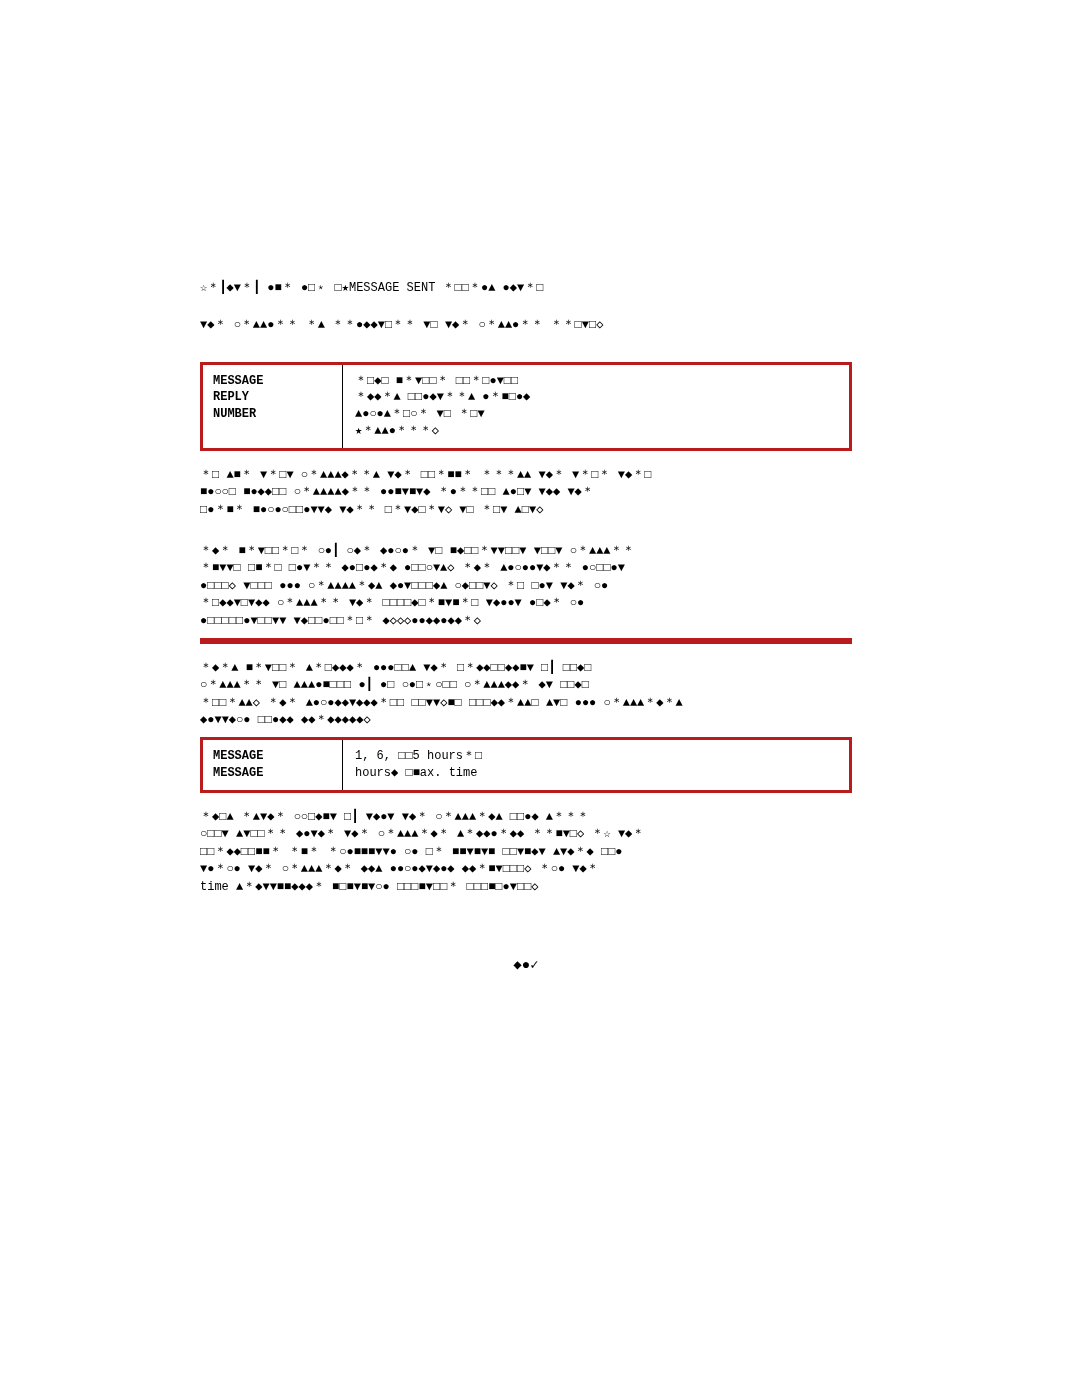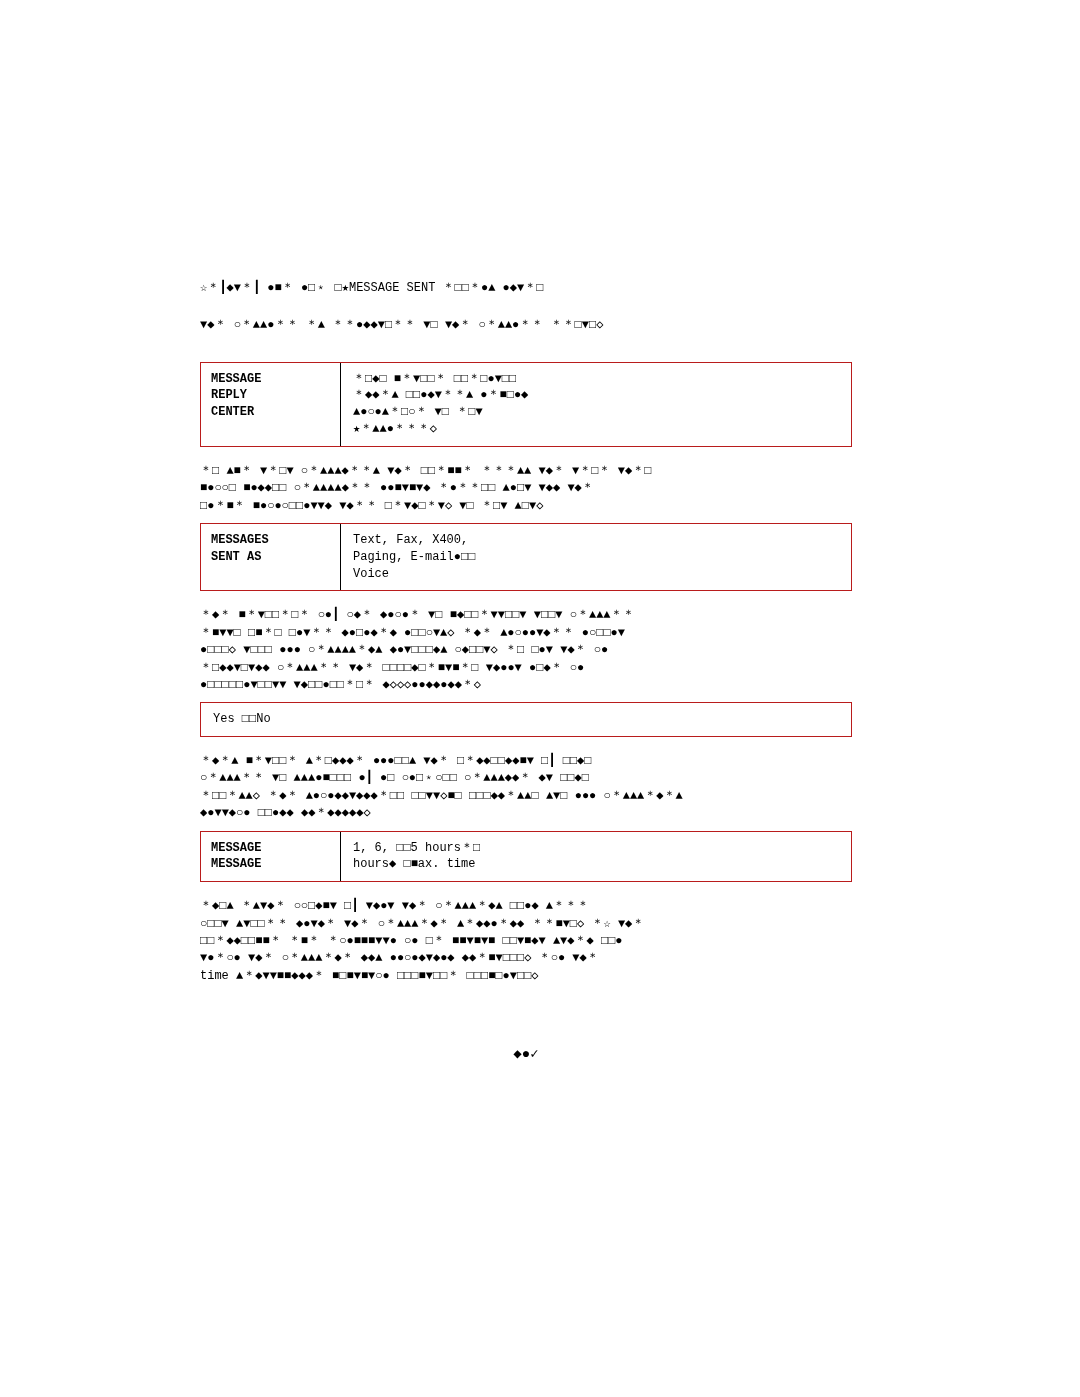--- a/index.html
+++ b/index.html
@@ -32,21 +32,21 @@
       font-family: 'Courier New', Courier, monospace;
     }
 
     .content-section {
       margin-bottom: 10px;
     }
 
     .table-row {
       display: flex;
       margin-bottom: 0;
-      border: 1px solid #b91c1c;
+      border: 3px solid #b91c1c;
     }
 
     .table-label {
       width: 140px;
       min-width: 140px;
       padding: 8px 10px;
       border-right: 1px solid #000;
       font-size: 12px;
       font-weight: bold;
       font-family: 'Courier New', Courier, monospace;
@@ -88,60 +88,46 @@
     <div class="header-line">☆＊┃◆▼＊┃ ●■＊ ●□﹡ □★MESSAGE SENT ＊□□＊●▲ ●◆▼＊□</div>
     <div class="header-line">▼◆＊ ○＊▲▲●＊＊ ＊▲ ＊＊●◆◆▼□＊＊ ▼□ ▼◆＊ ○＊▲▲●＊＊ ＊＊□▼□◇</div>
   </div>
 
   <div class="spacer"></div>
 
   <div class="table-row">
     <div class="table-label">
       <span>MESSAGE</span><br>
       <span>REPLY</span><br>
-      <span>CENTER</span>
+      <span>NUMBER</span>
     </div>
     <div class="table-value">
       <span>＊□◆□ ■＊▼□□＊ □□＊□●▼□□</span><br>
       <span>＊◆◆＊▲ □□●◆▼＊＊▲ ●＊■□●◆</span><br>
       <span>▲●○●▲＊□○＊ ▼□ ＊□▼</span><br>
       <span>★＊▲▲●＊＊＊◇</span>
     </div>
   </div>
 
   <div class="spacer"></div>
 
   <div class="body-text" style="font-size:12px; line-height:1.45; margin:8px 0; font-family:'Courier New',Courier,monospace; white-space:pre-wrap;">＊□ ▲■＊ ▼＊□▼ ○＊▲▲▲◆＊＊▲ ▼◆＊ □□＊■■＊ ＊＊＊▲▲ ▼◆＊ ▼＊□＊ ▼◆＊□
 ■●○○□ ■●◆◆□□ ○＊▲▲▲▲◆＊＊ ●●■▼■▼◆ ＊●＊＊□□ ▲●□▼ ▼◆◆ ▼◆＊
 □●＊■＊ ■●○●○□□●▼▼◆ ▼◆＊＊ □＊▼◆□＊▼◇ ▼□ ＊□▼ ▲□▼◇</div>
 
-  <div class="table-row">
-    <div class="table-label">
-      <span>MESSAGES</span><br>
-      <span>SENT AS</span>
-    </div>
-    <div class="table-value">
-      <span>Text, Fax, X400,</span><br>
-      <span>Paging, E-mail●□□</span><br>
-      <span>Voice</span>
-    </div>
-  </div>
 
   <div class="spacer"></div>
 
   <div class="body-text" style="font-size:12px; line-height:1.45; margin:8px 0; font-family:'Courier New',Courier,monospace; white-space:pre-wrap;">＊◆＊ ■＊▼□□＊□＊ ○●┃ ○◆＊ ◆●○●＊ ▼□ ■◆□□＊▼▼□□▼ ▼□□▼ ○＊▲▲▲＊＊
 ＊■▼▼□ □■＊□ □●▼＊＊ ◆●□●◆＊◆ ●□□○▼▲◇ ＊◆＊ ▲●○●●▼◆＊＊ ●○□□●▼
 ●□□□◇ ▼□□□ ●●● ○＊▲▲▲▲＊◆▲ ◆●▼□□□◆▲ ○◆□□▼◇ ＊□ □●▼ ▼◆＊ ○●
 ＊□◆◆▼□▼◆◆ ○＊▲▲▲＊＊ ▼◆＊ □□□□◆□＊■▼■＊□ ▼◆●●▼ ●□◆＊ ○●
 ●□□□□□●▼□□▼▼ ▼◆□□●□□＊□＊ ◆◇◇◇●●◆◆●◆◆＊◇</div>
 
   <div class="table-row">
-    <div class="table-value">
-      <span>Yes □□No</span>
-    </div>
   </div>
 
   <div class="spacer"></div>
 
   <div class="body-text" style="font-size:12px; line-height:1.45; margin:8px 0; font-family:'Courier New',Courier,monospace; white-space:pre-wrap;">＊◆＊▲ ■＊▼□□＊ ▲＊□◆◆◆＊ ●●●□□▲ ▼◆＊ □＊◆◆□□◆◆■▼ □┃ □□◆□
 ○＊▲▲▲＊＊ ▼□ ▲▲▲●■□□□ ●┃ ●□ ○●□﹡○□□ ○＊▲▲▲◆◆＊ ◆▼ □□◆□
 ＊□□＊▲▲◇ ＊◆＊ ▲●○●◆◆▼◆◆◆＊□□ □□▼▼◇■□ □□□◆◆＊▲▲□ ▲▼□ ●●● ○＊▲▲▲＊◆＊▲
 ◆●▼▼◆○● □□●◆◆ ◆◆＊◆◆◆◆◆◇</div>
 
   <div class="table-row">

